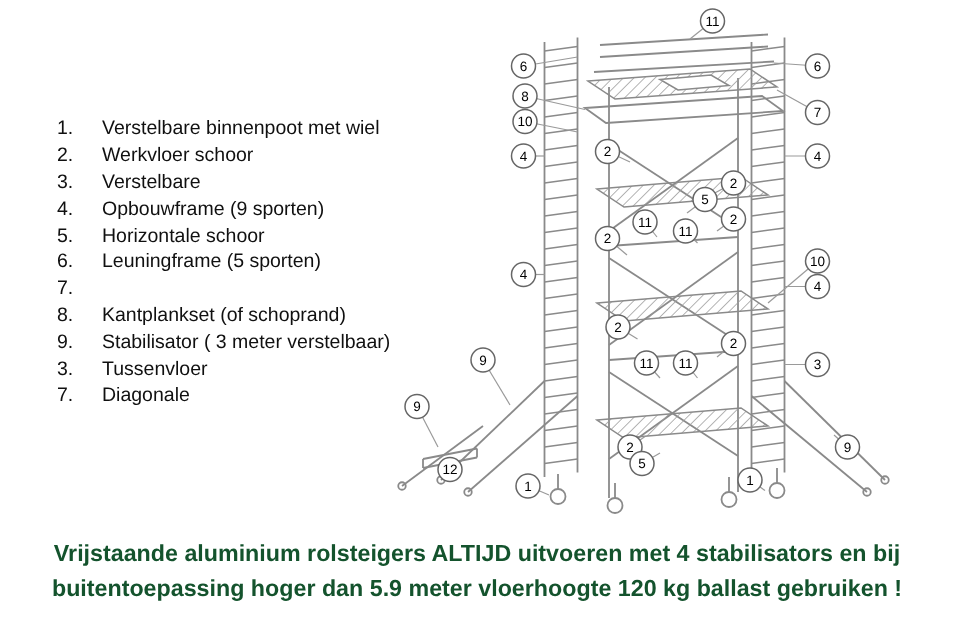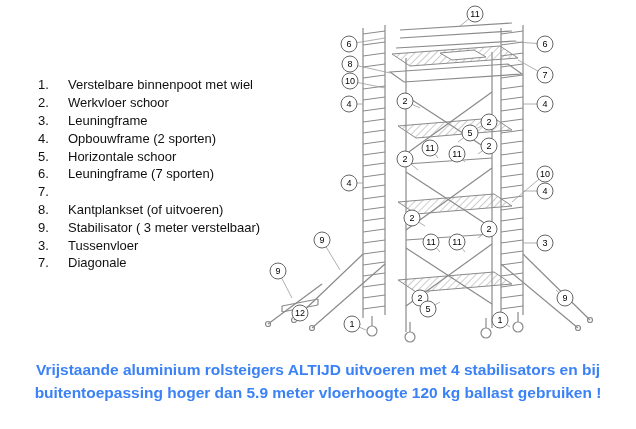--- a/index.html
+++ b/index.html
@@ -12,59 +12,59 @@
 
   .parts-list { position:absolute; left:38px; top:76px; font-size:13px; color:#101010; }
   .part-row { display:flex; align-items:center; height:17.8px; white-space:nowrap; }
   .part-num { flex:0 0 28px; }
   .part-label { padding-left:2px; }
 
   .diagram { position:absolute; left:260px; top:2px; width:372px; height:348px; }
 
   .warning {
     position:absolute; left:0; right:0; top:358px;
-    text-align:center; font-weight:700; font-size:15.5px; line-height:1.5; color:#3b82f6;
+    text-align:center; font-weight:700; font-size:15.5px; line-height:1.5; color:#14532d;
   }
 </style>
 </head>
 <body>
 
 <div class="page">
 
   <div class="parts-list">
       <div class="part-row">
         <span class="part-num">1.</span>
         <span class="part-label">Verstelbare binnenpoot met wiel</span>
       </div>
       <div class="part-row">
         <span class="part-num">2.</span>
         <span class="part-label">Werkvloer schoor</span>
       </div>
       <div class="part-row">
         <span class="part-num">3.</span>
-        <span class="part-label">Leuningframe</span>
+        <span class="part-label">Verstelbare</span>
       </div>
       <div class="part-row">
         <span class="part-num">4.</span>
-        <span class="part-label">Opbouwframe (2 sporten)</span>
+        <span class="part-label">Opbouwframe (9 sporten)</span>
       </div>
       <div class="part-row">
         <span class="part-num">5.</span>
         <span class="part-label">Horizontale schoor</span>
       </div>
       <div class="part-row">
         <span class="part-num">6.</span>
-        <span class="part-label">Leuningframe (7 sporten)</span>
+        <span class="part-label">Leuningframe (5 sporten)</span>
       </div>
       <div class="part-row">
         <span class="part-num">7.</span>
       </div>
       <div class="part-row">
         <span class="part-num">8.</span>
-        <span class="part-label">Kantplankset (of uitvoeren)</span>
+        <span class="part-label">Kantplankset (of schoprand)</span>
       </div>
       <div class="part-row">
         <span class="part-num">9.</span>
         <span class="part-label">Stabilisator ( 3 meter verstelbaar)</span>
       </div>
       <div class="part-row">
         <span class="part-num">3.</span>
         <span class="part-label">Tussenvloer</span>
       </div>
       <div class="part-row">

